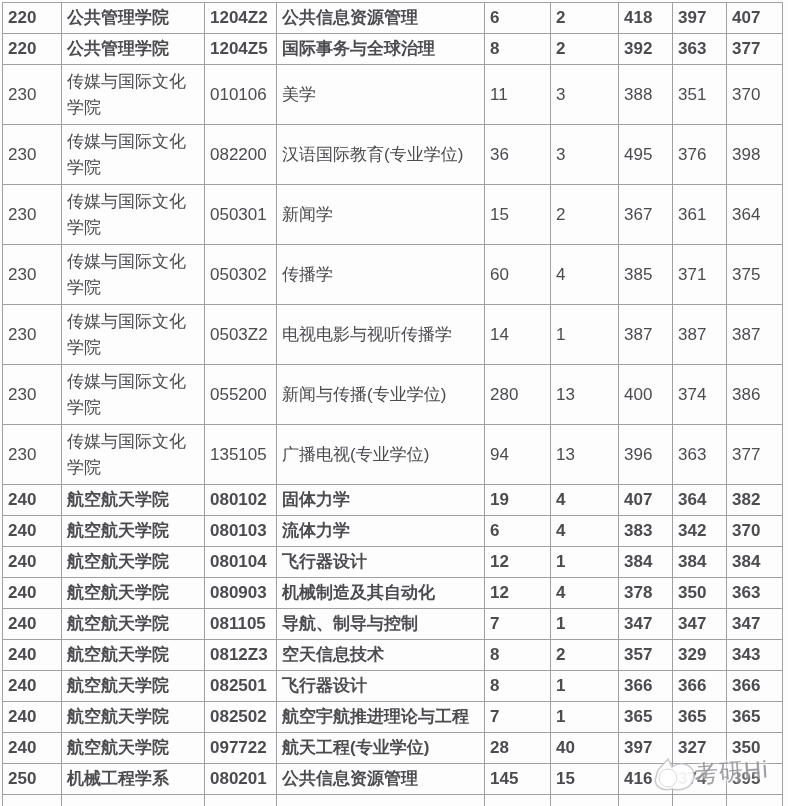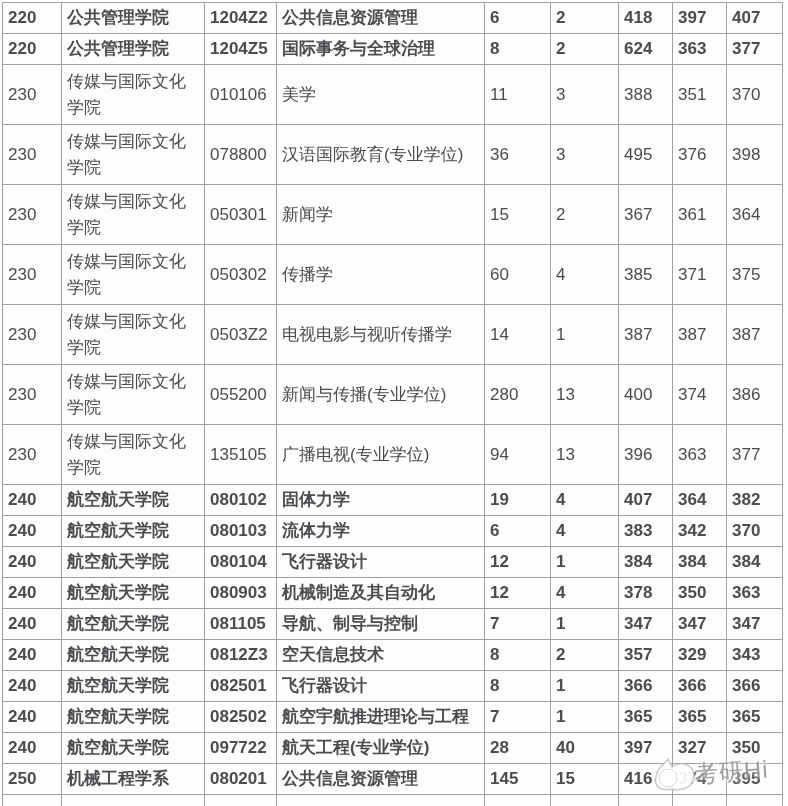--- a/index.html
+++ b/index.html
@@ -93,39 +93,39 @@
           <td>397</td>
           <td>407</td>
         </tr>
         <tr class="row-single">
           <td>220</td>
           <td>公共管理学院</td>
           <td>1204Z5</td>
           <td>国际事务与全球治理</td>
           <td>8</td>
           <td>2</td>
-          <td>624</td>
+          <td>392</td>
           <td>363</td>
           <td>377</td>
         </tr>
         <tr class="row-tall">
           <td>230</td>
           <td>传媒与国际文化学院</td>
           <td>010106</td>
           <td>美学</td>
           <td>11</td>
           <td>3</td>
           <td>388</td>
           <td>351</td>
           <td>370</td>
         </tr>
         <tr class="row-tall">
           <td>230</td>
           <td>传媒与国际文化学院</td>
-          <td>078800</td>
+          <td>082200</td>
           <td>汉语国际教育(专业学位)</td>
           <td>36</td>
           <td>3</td>
           <td>495</td>
           <td>376</td>
           <td>398</td>
         </tr>
         <tr class="row-tall">
           <td>230</td>
           <td>传媒与国际文化学院</td>

